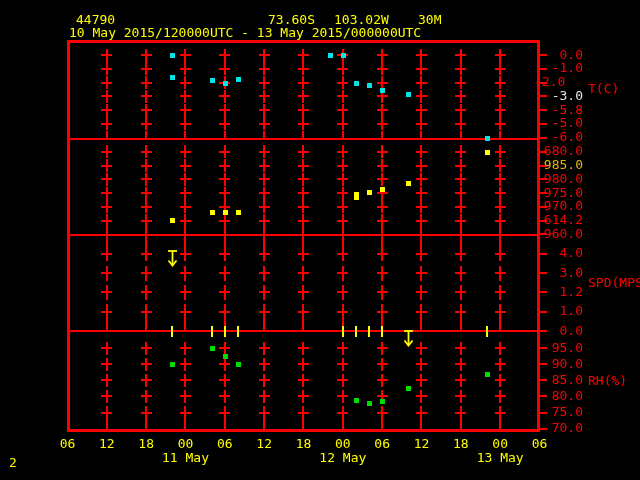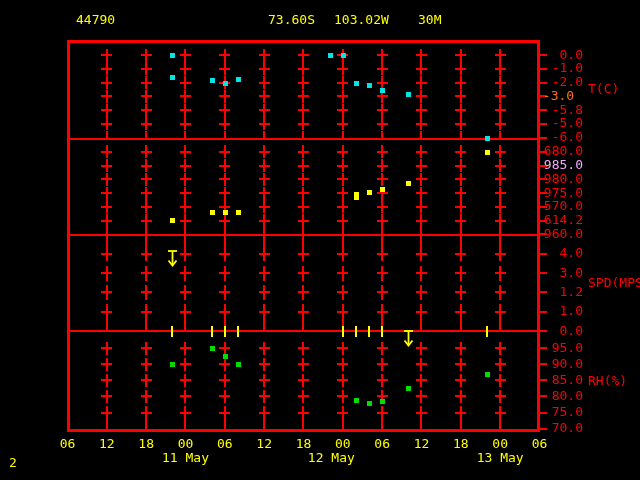--- a/index.html
+++ b/index.html
@@ -9,20 +9,21 @@
   .ylw{color:#ffff00;}
 </style>
 </head>
 <body>
 
 <div id="screen">
   <span class="abs ylw" style="left:76px;top:13px;">44790</span>
   <span class="abs ylw" style="left:268px;top:13px;">73.60S</span>
   <span class="abs ylw" style="left:334px;top:13px;">103.02W</span>
   <span class="abs ylw" style="left:418px;top:13px;">30M</span>
+  <span class="abs ylw" style="left:69px;top:26px;">10 May 2015/120000UTC - 13 May 2015/000000UTC</span>
   <span class="abs ylw" style="left:9px;top:456px;">2</span>
 <div class="abs" style="left: 67px; top: 40px; width: 473px; height: 3px; background: rgb(255, 0, 0);"></div>
     <div class="abs" style="left: 67px; top: 429px; width: 473px; height: 3px; background: rgb(255, 0, 0);"></div>
     <div class="abs" style="left: 67px; top: 40px; width: 3px; height: 392px; background: rgb(255, 0, 0);"></div>
     <div class="abs" style="left: 537px; top: 40px; width: 3px; height: 392px; background: rgb(255, 0, 0);"></div>
     <div class="abs" style="left: 101.333px; top: 54.2px; width: 11px; height: 2px; background: rgb(255, 0, 0);"></div>
     <div class="abs" style="left: 105.833px; top: 48.7px; width: 2px; height: 13px; background: rgb(255, 0, 0);"></div>
     <div class="abs" style="left: 101.333px; top: 67.92px; width: 11px; height: 2px; background: rgb(255, 0, 0);"></div>
     <div class="abs" style="left: 105.833px; top: 62.42px; width: 2px; height: 13px; background: rgb(255, 0, 0);"></div>
     <div class="abs" style="left: 101.333px; top: 81.64px; width: 11px; height: 2px; background: rgb(255, 0, 0);"></div>
@@ -539,40 +540,40 @@
     <div class="abs" style="left: 499.163px; top: 406.025px; width: 2px; height: 13px; background: rgb(255, 0, 0);"></div>
     <div class="abs" style="left: 499.163px; top: 419px; width: 2px; height: 12px; background: rgb(255, 0, 0);"></div>
     <div class="abs" style="left: 70px; top: 137.5px; width: 467px; height: 2px; background: rgb(255, 0, 0);"></div>
     <div class="abs" style="left: 70px; top: 233.5px; width: 467px; height: 2px; background: rgb(255, 0, 0);"></div>
     <div class="abs" style="left: 70px; top: 330px; width: 467px; height: 2px; background: rgb(255, 0, 0);"></div>
     <div class="abs" style="left: 539.5px; top: 54.2px; width: 7px; height: 2px; background: rgb(255, 0, 0);"></div>
     <span class="abs" style="left: 534px; top: 47.7px; width: 49px; text-align: right; color: rgb(255, 0, 0);">0.0</span>
     <div class="abs" style="left: 539.5px; top: 67.92px; width: 7px; height: 2px; background: rgb(255, 0, 0);"></div>
     <span class="abs" style="left: 534px; top: 61.42px; width: 49px; text-align: right; color: rgb(255, 0, 0);">-1.0</span>
     <div class="abs" style="left: 539.5px; top: 81.64px; width: 7px; height: 2px; background: rgb(255, 0, 0);"></div>
-    <span class="abs" style="left: 534px; top: 75.14px; width: 49px; text-align: right; color: rgb(255, 0, 0);">-2.0</span>
+    <span class="abs" style="left: 534px; top: 75.14px; width: 49px; text-align: left; color: rgb(255, 0, 0);">-2.0</span>
     <div class="abs" style="left: 539.5px; top: 95.36px; width: 7px; height: 2px; background: rgb(255, 0, 0);"></div>
-    <span class="abs" style="left: 534px; top: 88.86px; width: 49px; text-align: center; color: #f97316;">-3.0</span>
+    <span class="abs" style="left: 534px; top: 88.86px; width: 49px; text-align: right; color: #e5e5e5;">-3.0</span>
     <div class="abs" style="left: 539.5px; top: 109.08px; width: 7px; height: 2px; background: rgb(255, 0, 0);"></div>
     <span class="abs" style="left: 534px; top: 102.58px; width: 49px; text-align: right; color: rgb(255, 0, 0);">-5.8</span>
     <div class="abs" style="left: 539.5px; top: 122.8px; width: 7px; height: 2px; background: rgb(255, 0, 0);"></div>
     <span class="abs" style="left: 534px; top: 116.3px; width: 49px; text-align: right; color: rgb(255, 0, 0);">-5.0</span>
     <div class="abs" style="left: 539.5px; top: 136.52px; width: 7px; height: 2px; background: rgb(255, 0, 0);"></div>
     <span class="abs" style="left: 534px; top: 130.02px; width: 49px; text-align: right; color: rgb(255, 0, 0);">-6.0</span>
     <span class="abs" style="left: 588px; top: 82px; color: rgb(255, 0, 0);">T(C)</span>
     <div class="abs" style="left: 539.5px; top: 150.9px; width: 7px; height: 2px; background: rgb(255, 0, 0);"></div>
     <span class="abs" style="left: 534px; top: 144.4px; width: 49px; text-align: right; color: rgb(255, 0, 0);">680.0</span>
     <div class="abs" style="left: 539.5px; top: 164.625px; width: 7px; height: 2px; background: rgb(255, 0, 0);"></div>
-    <span class="abs" style="left: 534px; top: 158.125px; width: 49px; text-align: right; color: #f0abfc;">985.0</span>
+    <span class="abs" style="left: 534px; top: 158.125px; width: 49px; text-align: right; color: #eab308;">985.0</span>
     <div class="abs" style="left: 539.5px; top: 178.35px; width: 7px; height: 2px; background: rgb(255, 0, 0);"></div>
     <span class="abs" style="left: 534px; top: 171.85px; width: 49px; text-align: right; color: rgb(255, 0, 0);">980.0</span>
     <div class="abs" style="left: 539.5px; top: 192.075px; width: 7px; height: 2px; background: rgb(255, 0, 0);"></div>
     <span class="abs" style="left: 534px; top: 185.575px; width: 49px; text-align: right; color: rgb(255, 0, 0);">975.0</span>
     <div class="abs" style="left: 539.5px; top: 205.8px; width: 7px; height: 2px; background: rgb(255, 0, 0);"></div>
-    <span class="abs" style="left: 534px; top: 199.3px; width: 49px; text-align: right; color: rgb(255, 0, 0);">570.0</span>
+    <span class="abs" style="left: 534px; top: 199.3px; width: 49px; text-align: right; color: rgb(255, 0, 0);">970.0</span>
     <div class="abs" style="left: 539.5px; top: 219.525px; width: 7px; height: 2px; background: rgb(255, 0, 0);"></div>
     <span class="abs" style="left: 534px; top: 213.025px; width: 49px; text-align: right; color: rgb(255, 0, 0);">614.2</span>
     <div class="abs" style="left: 539.5px; top: 233.25px; width: 7px; height: 2px; background: rgb(255, 0, 0);"></div>
     <span class="abs" style="left: 534px; top: 226.75px; width: 49px; text-align: right; color: rgb(255, 0, 0);">960.0</span>
     <div class="abs" style="left: 539.5px; top: 252.8px; width: 7px; height: 2px; background: rgb(255, 0, 0);"></div>
     <span class="abs" style="left: 534px; top: 246.3px; width: 49px; text-align: right; color: rgb(255, 0, 0);">4.0</span>
     <div class="abs" style="left: 539.5px; top: 272.1px; width: 7px; height: 2px; background: rgb(255, 0, 0);"></div>
     <span class="abs" style="left: 534px; top: 265.6px; width: 49px; text-align: right; color: rgb(255, 0, 0);">3.0</span>
     <div class="abs" style="left: 539.5px; top: 291.4px; width: 7px; height: 2px; background: rgb(255, 0, 0);"></div>
     <span class="abs" style="left: 534px; top: 284.9px; width: 49px; text-align: right; color: rgb(255, 0, 0);">1.2</span>
@@ -601,21 +602,21 @@
     <span class="abs" style="left: 204.832px; top: 437px; width: 40px; text-align: center; color: rgb(255, 255, 0);">06</span>
     <span class="abs" style="left: 244.165px; top: 437px; width: 40px; text-align: center; color: rgb(255, 255, 0);">12</span>
     <span class="abs" style="left: 283.498px; top: 437px; width: 40px; text-align: center; color: rgb(255, 255, 0);">18</span>
     <span class="abs" style="left: 322.831px; top: 437px; width: 40px; text-align: center; color: rgb(255, 255, 0);">00</span>
     <span class="abs" style="left: 362.164px; top: 437px; width: 40px; text-align: center; color: rgb(255, 255, 0);">06</span>
     <span class="abs" style="left: 401.497px; top: 437px; width: 40px; text-align: center; color: rgb(255, 255, 0);">12</span>
     <span class="abs" style="left: 440.83px; top: 437px; width: 40px; text-align: center; color: rgb(255, 255, 0);">18</span>
     <span class="abs" style="left: 480.163px; top: 437px; width: 40px; text-align: center; color: rgb(255, 255, 0);">00</span>
     <span class="abs" style="left: 519.496px; top: 437px; width: 40px; text-align: center; color: rgb(255, 255, 0);">06</span>
     <span class="abs" style="left: 150.499px; top: 451px; width: 70px; text-align: center; color: rgb(255, 255, 0);">11 May</span>
-    <span class="abs" style="left: 307.831px; top: 451px; width: 70px; color: rgb(255, 255, 0);">12 May</span>
+    <span class="abs" style="left: 307.831px; top: 451px; width: 70px; text-align: center; color: rgb(255, 255, 0);">12 May</span>
     <span class="abs" style="left: 465.163px; top: 451px; width: 70px; text-align: center; color: rgb(255, 255, 0);">13 May</span>
     <div class="abs" style="left: 170.39px; top: 53.2px; width: 5px; height: 5px; background: rgb(0, 230, 230);"></div>
     <div class="abs" style="left: 170.39px; top: 75.152px; width: 5px; height: 5px; background: rgb(0, 230, 230);"></div>
     <div class="abs" style="left: 209.723px; top: 77.896px; width: 5px; height: 5px; background: rgb(0, 230, 230);"></div>
     <div class="abs" style="left: 222.834px; top: 80.64px; width: 5px; height: 5px; background: rgb(0, 230, 230);"></div>
     <div class="abs" style="left: 235.946px; top: 76.524px; width: 5px; height: 5px; background: rgb(0, 230, 230);"></div>
     <div class="abs" style="left: 327.724px; top: 53.2px; width: 5px; height: 5px; background: rgb(0, 230, 230);"></div>
     <div class="abs" style="left: 340.835px; top: 53.2px; width: 5px; height: 5px; background: rgb(0, 230, 230);"></div>
     <div class="abs" style="left: 353.946px; top: 80.64px; width: 5px; height: 5px; background: rgb(0, 230, 230);"></div>
     <div class="abs" style="left: 367.058px; top: 83.384px; width: 5px; height: 5px; background: rgb(0, 230, 230);"></div>

